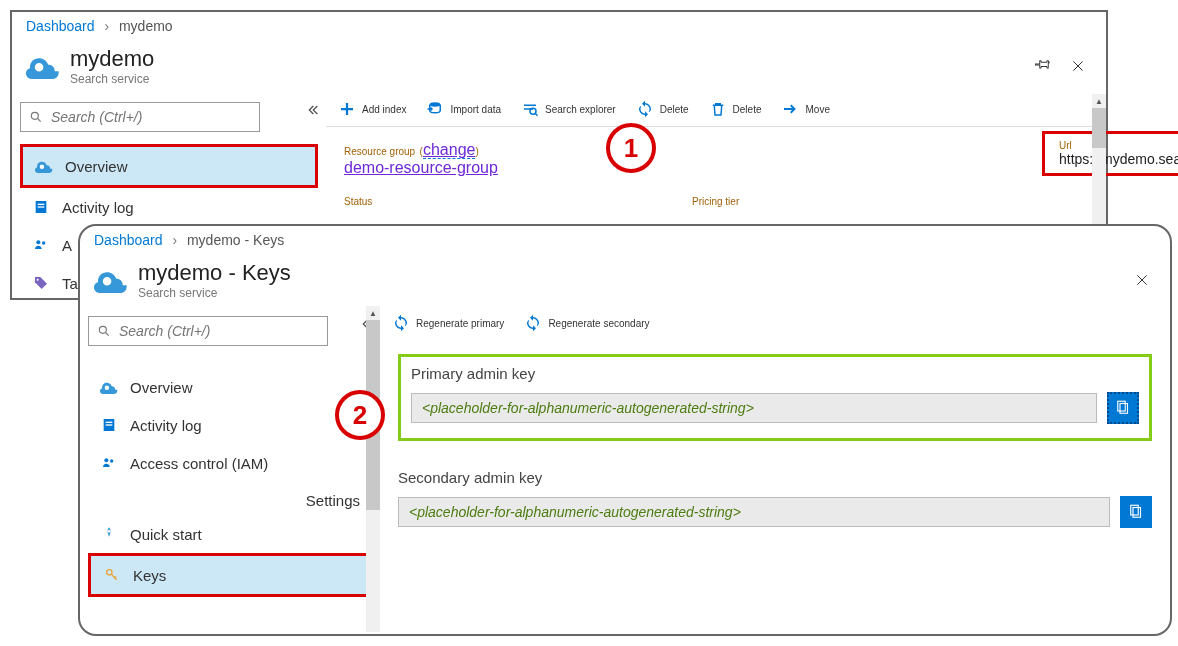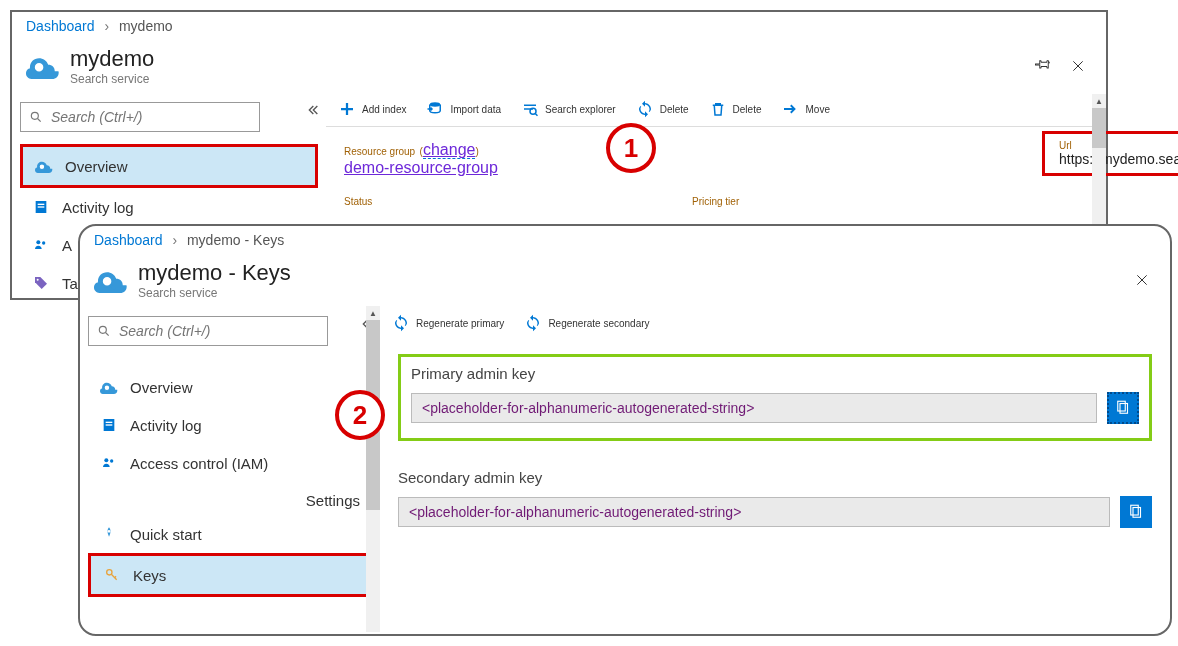--- a/index.html
+++ b/index.html
@@ -52,21 +52,21 @@
   
   .scrollbar { position: absolute; right: 0; top: 82px; bottom: 0; width: 14px; background: #f0f0f0; }
   .sb-thumb { background: #c8c8c8; width: 100%; }
   .sb-arrow { height: 14px; width: 100%; display: flex; align-items: center; justify-content: center; font-size: 8px; color: #555; }
   
   .side-scroll { position: absolute; right: 0; top: 0; bottom: 0; width: 14px; background: #f0f0f0; }
   
   .key-section { margin-top: 28px; }
   .key-label { font-size: 15px; color: #444; margin-bottom: 10px; }
   .key-row { display: flex; align-items: center; gap: 10px; }
-  .key-input { flex: 1; background: #eaeaea; border: 1px solid #bbb; padding: 6px 10px; font-size: 14px; color: #701a75; }
+  .key-input { flex: 1; background: #eaeaea; border: 1px solid #bbb; padding: 6px 10px; font-size: 14px; color: #4d7c0f; font-style: italic; }
   .copy-btn { width: 32px; height: 32px; background: #0078d4; display: flex; align-items: center; justify-content: center; cursor: pointer; }
   .copy-btn svg { width: 18px; height: 18px; color: #fff; }
   .copy-btn.focused { outline: 2px dotted #004a8c; outline-offset: -2px; }
   
   .box-red { border: 3px solid #84cc16; padding: 8px 10px 14px 10px; }
   
   .c2 { position: absolute; left: 335px; top: 390px; z-index: 10; }
   
   .win2 .sidebar { width: 300px; }
 </style>

